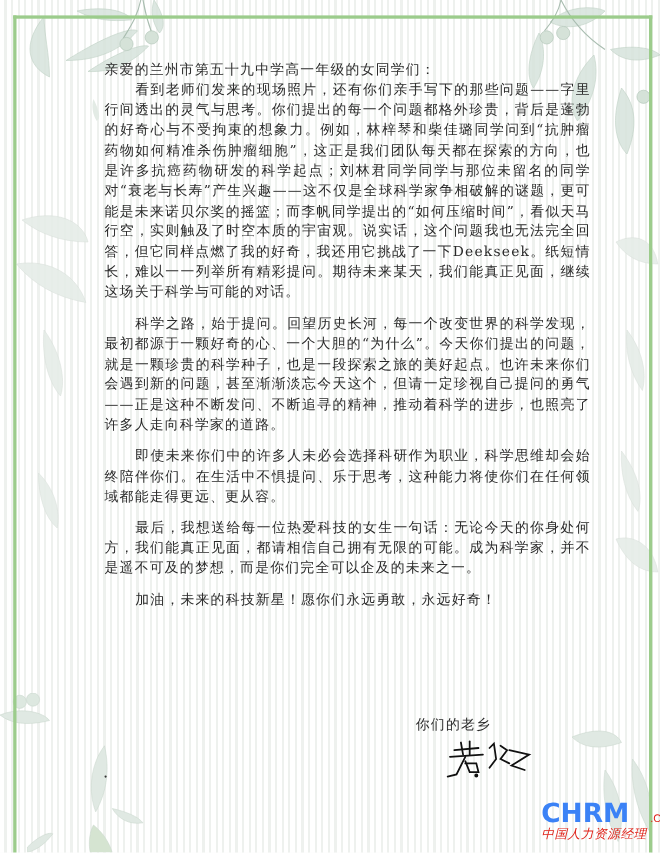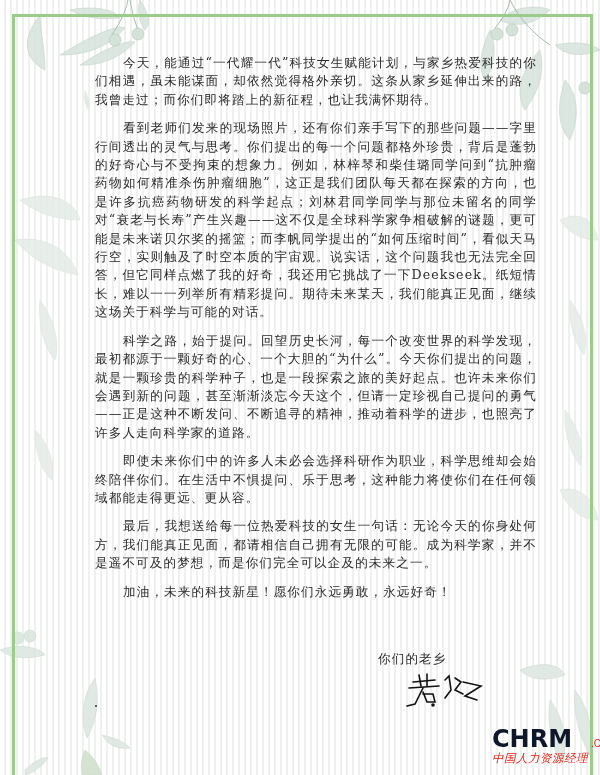--- a/index.html
+++ b/index.html
@@ -24,21 +24,21 @@
   .greeting { margin: 0 0 8px 0; text-indent: 28px; }
   .para { margin: 0 0 10px 0; text-indent: 28px; text-align: justify; }
   .closing { margin: 0 0 12px 0; text-indent: 28px; }
   .sign-from {
     position: absolute; left: 378px; top: 651px; font-size: 12.6px; letter-spacing: 1.1px;
   }
   .signature { position: absolute; left: 405px; top: 672px; }
   .logo { position: absolute; left: 492px; top: 728px; width: 110px; }
   .logo-main {
     font-family: "DejaVu Sans", "Liberation Sans", sans-serif; font-weight: bold;
-    color: #0f172a; font-size: 24px; letter-spacing: 0px; line-height: 22px;
+    color: #3b82f6; font-size: 24px; letter-spacing: 0px; line-height: 22px;
   }
   .logo-cn {
     font-family: "Liberation Sans", sans-serif; color: #e0241b; font-size: 10px; margin-left: 19px;
   }
   .logo-sub {
     font-family: "DejaVu Sans", sans-serif; color: #e0241b; font-size: 11.5px; line-height: 14px; letter-spacing: 0.5px;
     font-style: italic;
   }
   .dot { position: absolute; left: 95px; top: 705px; width: 2px; height: 2px; background: #333; border-radius: 50%; }
 </style>
@@ -109,21 +109,21 @@
   <g fill="#dfe8e2" stroke="#c6d4ca" stroke-width="0.5" opacity="0.95">
     <path d="M30 10 C 55 0, 70 5, 75 15 C 55 22, 40 20, 30 10 Z"></path>
     <path d="M60 40 C 75 60, 78 85, 72 105 C 60 85, 57 60, 60 40 Z"></path>
     <path d="M85 30 C 100 50, 105 75, 100 95 C 88 75, 83 50, 85 30 Z"></path>
   </g>
 </svg>
 
 <div class="frame"></div>
 
 <div class="letter">
-  <p class="para">今天，能通过“一代耀一代”科技女生赋能计划，与家乡热爱科技的你们相遇，虽未能谋面，却依然觉得格外亲切。这条从家乡延伸出来的路，我曾走过；而你们即将踏上的新征程，也让我满怀期待。</p>
+  <p class="salutation">亲爱的兰州市第五十九中学高一年级的女同学们：</p>
   <p class="para">看到老师们发来的现场照片，还有你们亲手写下的那些问题——字里行间透出的灵气与思考。你们提出的每一个问题都格外珍贵，背后是蓬勃的好奇心与不受拘束的想象力。例如，林梓琴和柴佳璐同学问到“抗肿瘤药物如何精准杀伤肿瘤细胞”，这正是我们团队每天都在探索的方向，也是许多抗癌药物研发的科学起点；刘林君同学同学与那位未留名的同学对“衰老与长寿”产生兴趣——这不仅是全球科学家争相破解的谜题，更可能是未来诺贝尔奖的摇篮；而李帆同学提出的“如何压缩时间”，看似天马行空，实则触及了时空本质的宇宙观。说实话，这个问题我也无法完全回答，但它同样点燃了我的好奇，我还用它挑战了一下Deekseek。纸短情长，难以一一列举所有精彩提问。期待未来某天，我们能真正见面，继续这场关于科学与可能的对话。</p>
   <p class="para">科学之路，始于提问。回望历史长河，每一个改变世界的科学发现，最初都源于一颗好奇的心、一个大胆的“为什么”。今天你们提出的问题，就是一颗珍贵的科学种子，也是一段探索之旅的美好起点。也许未来你们会遇到新的问题，甚至渐渐淡忘今天这个，但请一定珍视自己提问的勇气——正是这种不断发问、不断追寻的精神，推动着科学的进步，也照亮了许多人走向科学家的道路。</p>
   <p class="para">即使未来你们中的许多人未必会选择科研作为职业，科学思维却会始终陪伴你们。在生活中不惧提问、乐于思考，这种能力将使你们在任何领域都能走得更远、更从容。</p>
   <p class="para">最后，我想送给每一位热爱科技的女生一句话：无论今天的你身处何方，我们能真正见面，都请相信自己拥有无限的可能。成为科学家，并不是遥不可及的梦想，而是你们完全可以企及的未来之一。</p>
   <p class="closing">加油，未来的科技新星！愿你们永远勇敢，永远好奇！</p>
 </div>
 
 <div class="sign-from">你们的老乡</div>
 
 <svg class="signature" width="80" height="40" viewBox="0 0 80 40">

